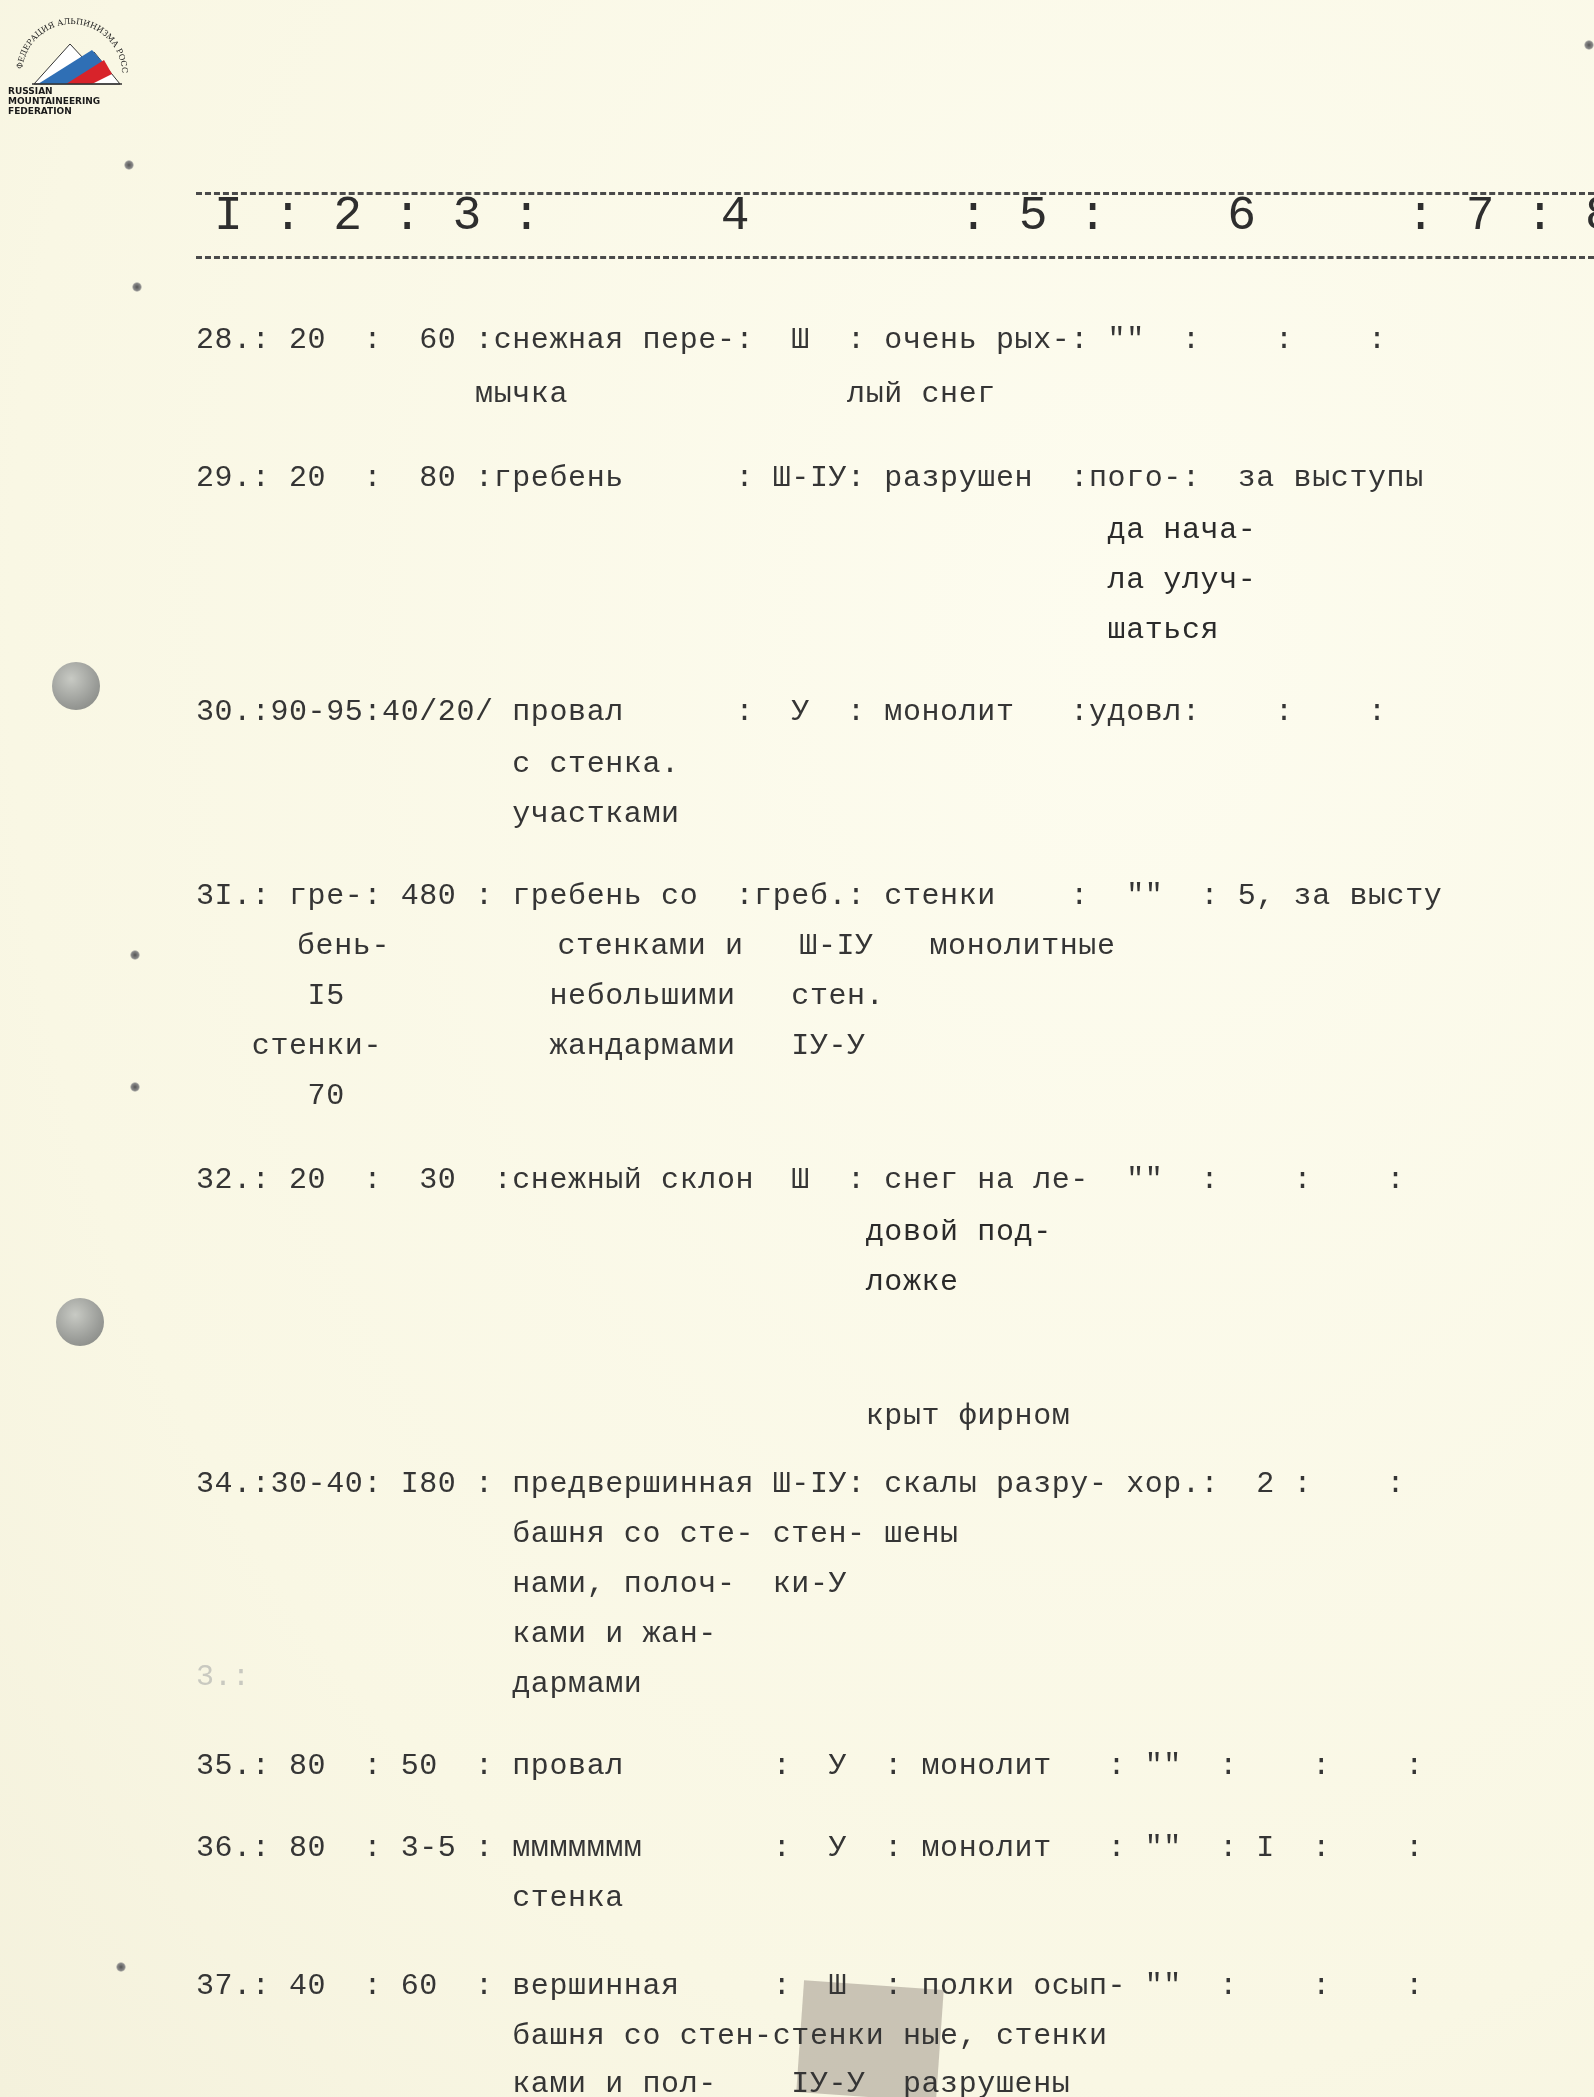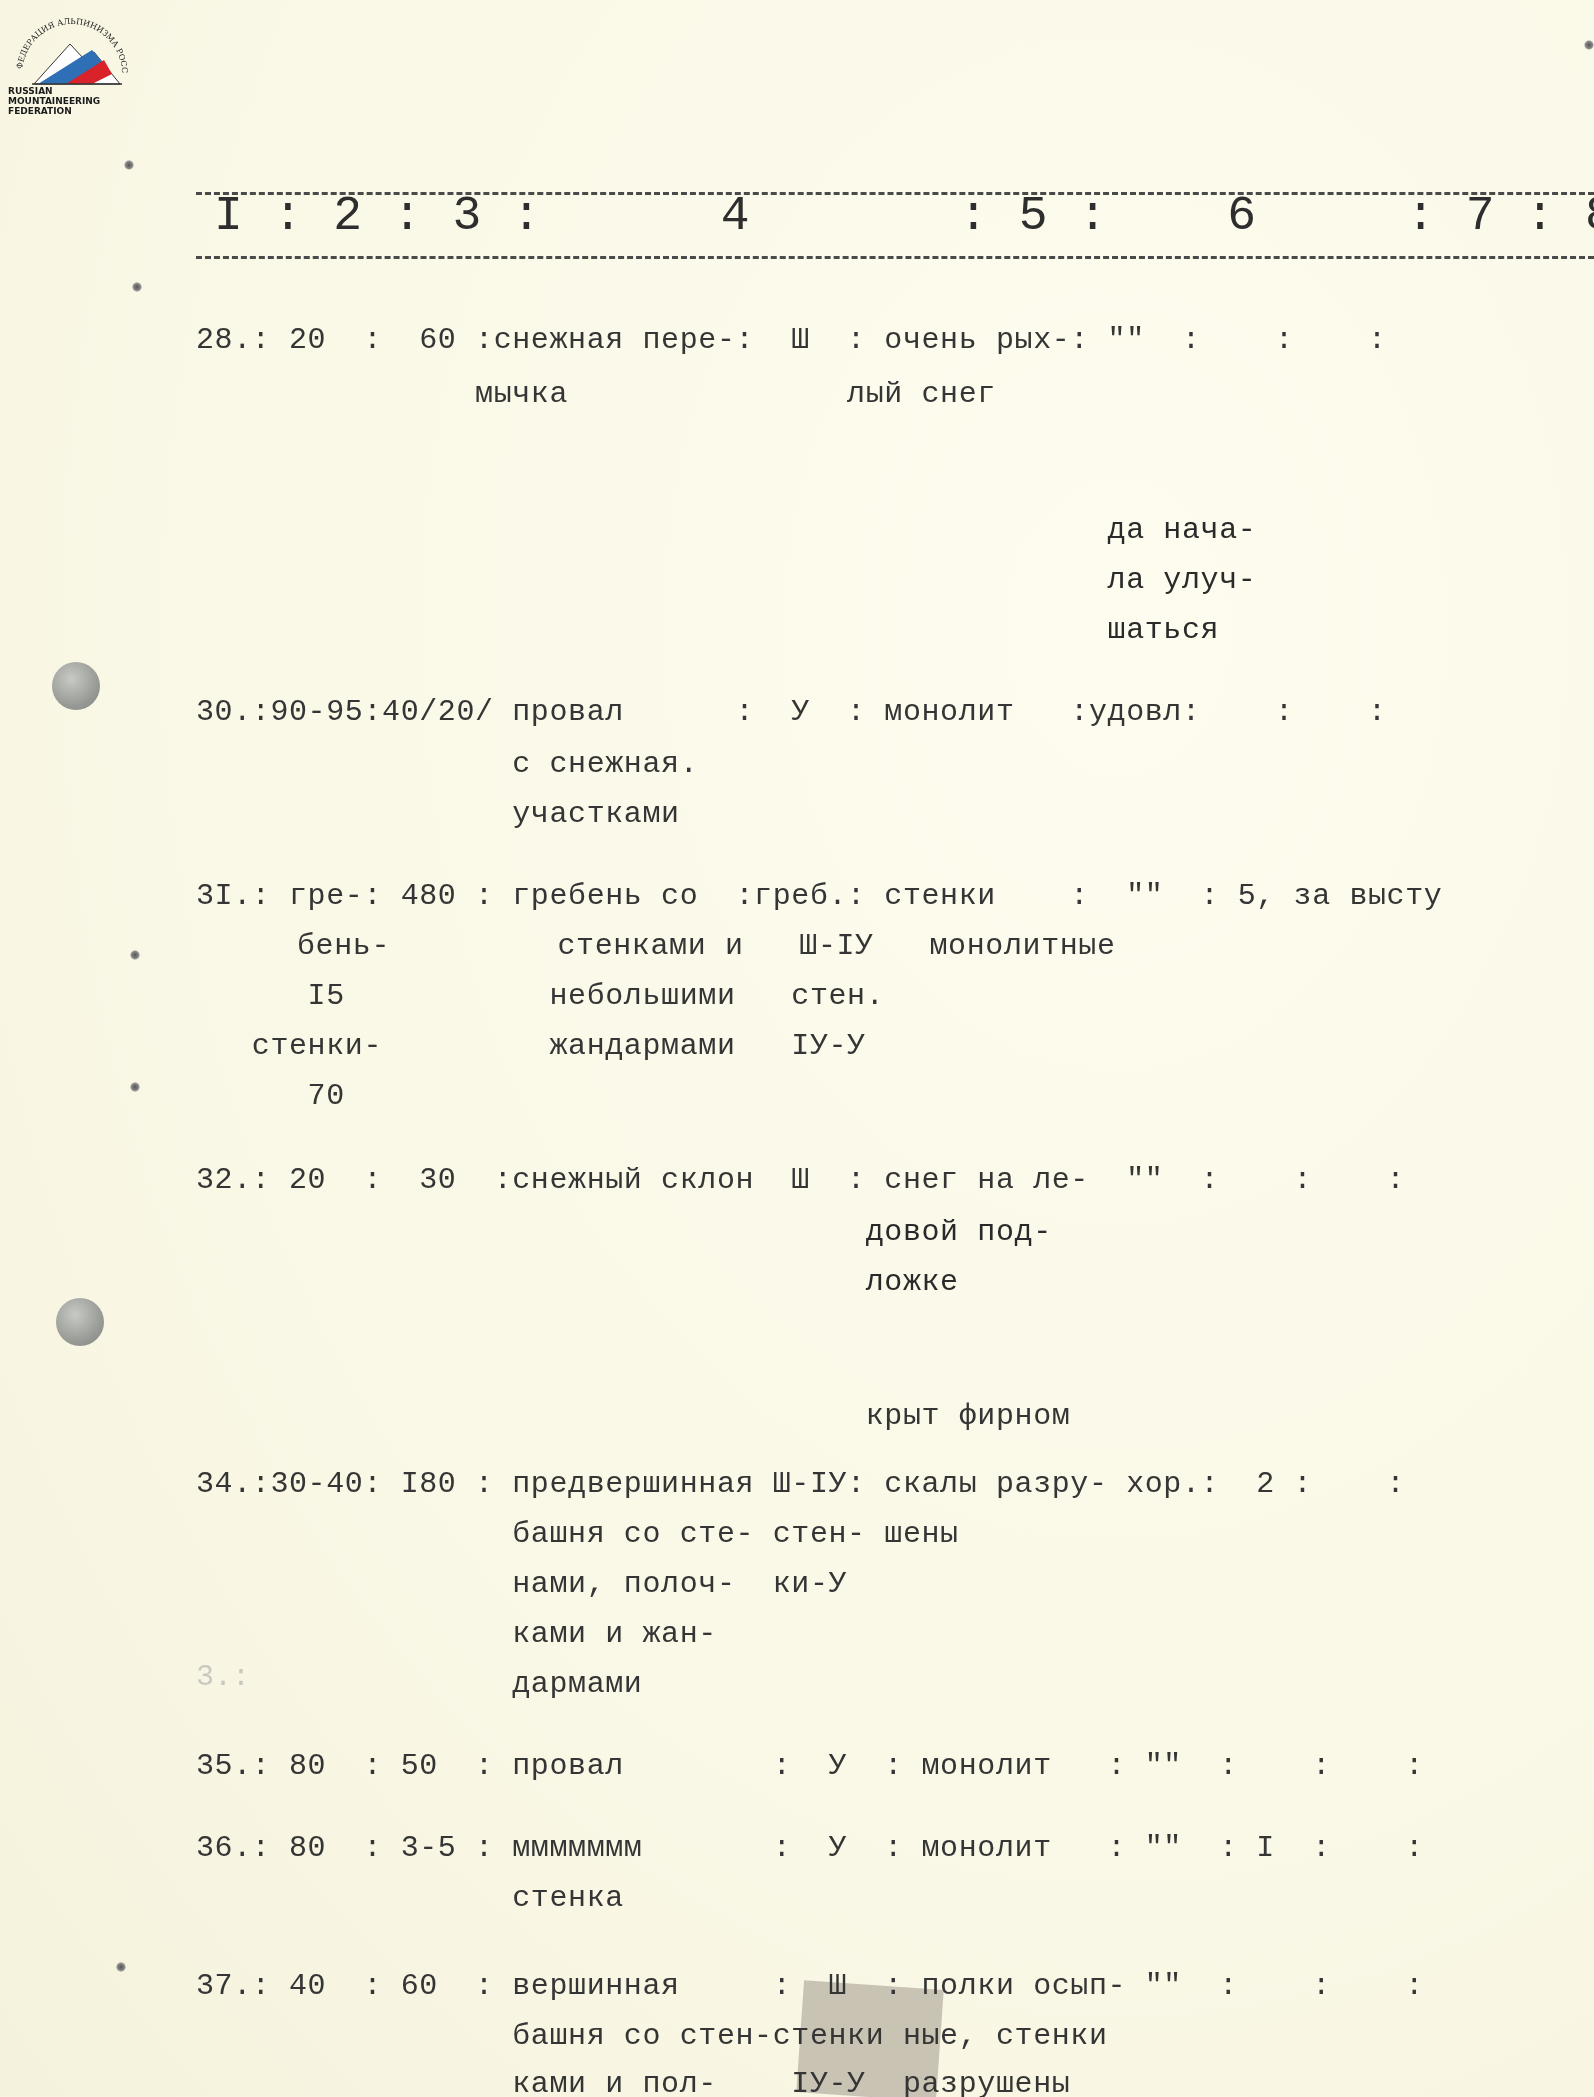--- a/index.html
+++ b/index.html
@@ -64,26 +64,27 @@
   <div class="hole" style="left:52px;top:662px"></div>
   <div class="hole" style="left:56px;top:1298px"></div>
 
   <div class="rule" style="top:192px"></div>
   <div class="line hdr" style="left:214px;top:198px">I : 2 : 3 :      4       : 5 :    6     : 7 : 8 : 9 : IO</div>
   <div class="rule" style="top:256px"></div>
 
   <div class="line" style="left:196px;top:322px">28.: 20  :  60 :снежная пере-:  Ш  : очень рых-: ""  :    :    :</div>
   <div class="line" style="left:196px;top:376px">               мычка               лый снег</div>
 
+  <div class="line" style="left:196px;top:460px">29.: 20  :  80 :гребень      : Ш-IУ: разрушен  :пого-:  за выступы</div>
   <div class="line bold" style="left:196px;top:512px">                                                 да нача-</div>
   <div class="line bold" style="left:196px;top:562px">                                                 ла улуч-</div>
   <div class="line bold" style="left:196px;top:612px">                                                 шаться</div>
 
   <div class="line" style="left:196px;top:694px">30.:90-95:40/20/ провал      :  У  : монолит   :удовл:    :    :</div>
-  <div class="line" style="left:196px;top:746px">                 с снежная.</div>
+  <div class="line" style="left:196px;top:746px">                 с стенка.</div>
   <div class="line" style="left:196px;top:796px">                 участками</div>
 
   <div class="line" style="left:196px;top:878px">3I.: гре-: 480 : гребень со  :греб.: стенки    :  ""  : 5, за высту</div>
   <div class="line" style="left:204px;top:928px">     бень-         стенками и   Ш-IУ   монолитные</div>
   <div class="line" style="left:196px;top:978px">      I5           небольшими   стен.</div>
   <div class="line" style="left:196px;top:1028px">   стенки-         жандармами   IУ-У</div>
   <div class="line" style="left:196px;top:1078px">      70</div>
 
   <div class="line" style="left:196px;top:1162px">32.: 20  :  30  :снежный склон  Ш  : снег на ле-  ""  :    :    :</div>
   <div class="line bold" style="left:196px;top:1214px">                                    довой под-</div>

